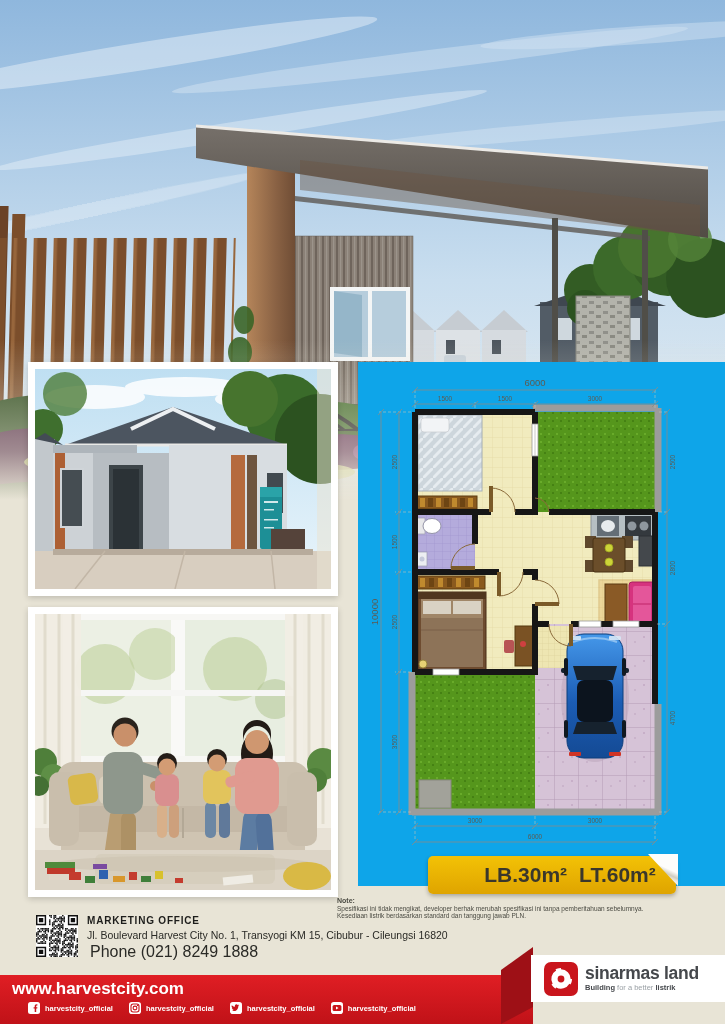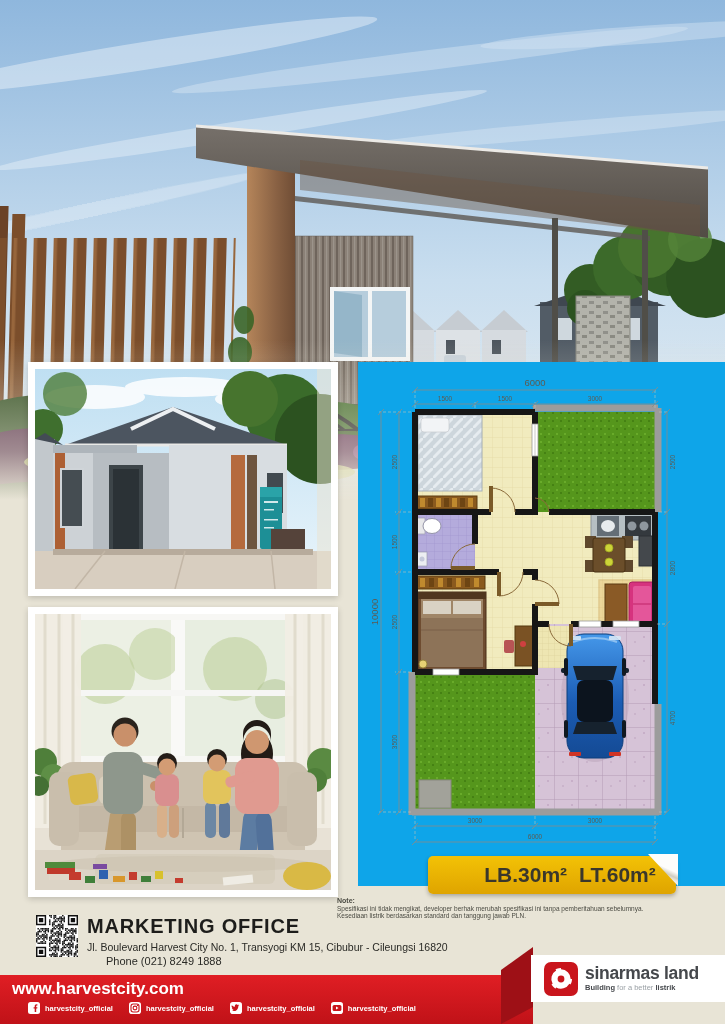--- a/index.html
+++ b/index.html
@@ -19,23 +19,23 @@
   .banner{left:428px;top:856px;width:212px;height:38px;z-index:4;border-radius:5px;
         background:linear-gradient(180deg,#f3c206,#dfa400);box-shadow:0 2px 4px rgba(0,0,0,.28);
         display:flex;align-items:center;justify-content:center;gap:12px;
         font-weight:bold;font-size:21px;color:#3a372c;padding-left:36px;}
   .banner-fold{position:absolute;top:-2px;right:-2px;width:30px;height:32px;
         background:linear-gradient(205deg,#fdfdfb 42%,#cfccc0 54%,#efede5 62%);
         clip-path:polygon(0 0,100% 0,100% 100%);}
   .note{left:337px;top:897px;width:378px;z-index:2;color:#4a4a42;font-size:6.5px;line-height:7.5px;}
   .note .nt{font-weight:bold;font-size:7px;}
   .office{left:36px;top:915px;z-index:2;display:flex;gap:9px;align-items:flex-start;}
-  .office-text .ot{font-weight:bold;font-size:20px;color:#1d1d1b;letter-spacing:.8px;}
+  .office-text .ot{font-weight:bold;font-size:10px;color:#1d1d1b;letter-spacing:.8px;}
   .office-text .oa{font-size:10.5px;color:#2a2a26;margin-top:3px;}
-  .office-text .op{font-size:11px;color:#2a2a26;margin-top:2px;margin-left:19px;}
+  .office-text .op{font-size:16px;color:#2a2a26;margin-top:2px;margin-left:3px;}
   .footer-red{left:0;top:975px;width:533px;height:49px;z-index:3;
         background:linear-gradient(180deg,#e01e24,#c01218);}
   .site{position:absolute;left:12px;top:4px;color:#fff;font-weight:bold;font-size:17px;}
   .socials{position:absolute;left:28px;top:27px;display:flex;gap:16px;align-items:flex-end;}
   .social{display:flex;gap:5px;align-items:center;}
   .social .hd{color:#fff;font-weight:bold;font-size:7.5px;}
   .footer-fold{left:501px;top:947px;width:32px;height:77px;z-index:3;background:#9e1016;
         clip-path:polygon(0 30%,100% 0,100% 78%,0 100%);}
   .brand-box{left:531px;top:955px;width:194px;height:47px;background:#fff;z-index:4;
         display:flex;align-items:center;gap:7px;padding-left:13px;box-sizing:border-box;}

